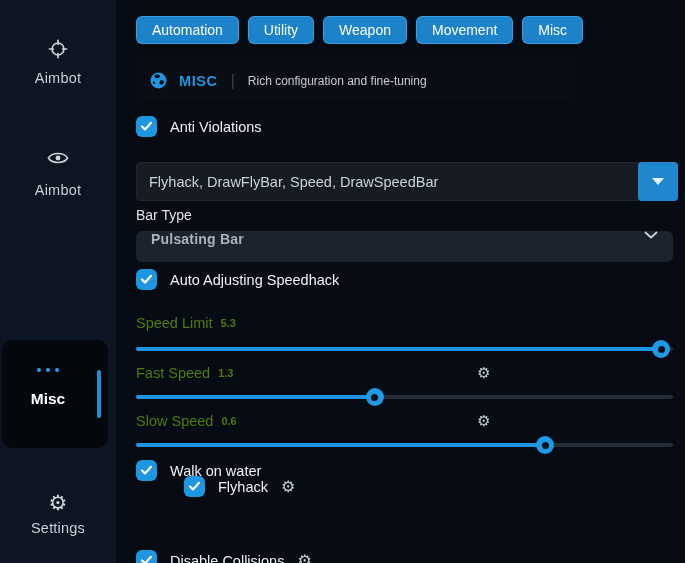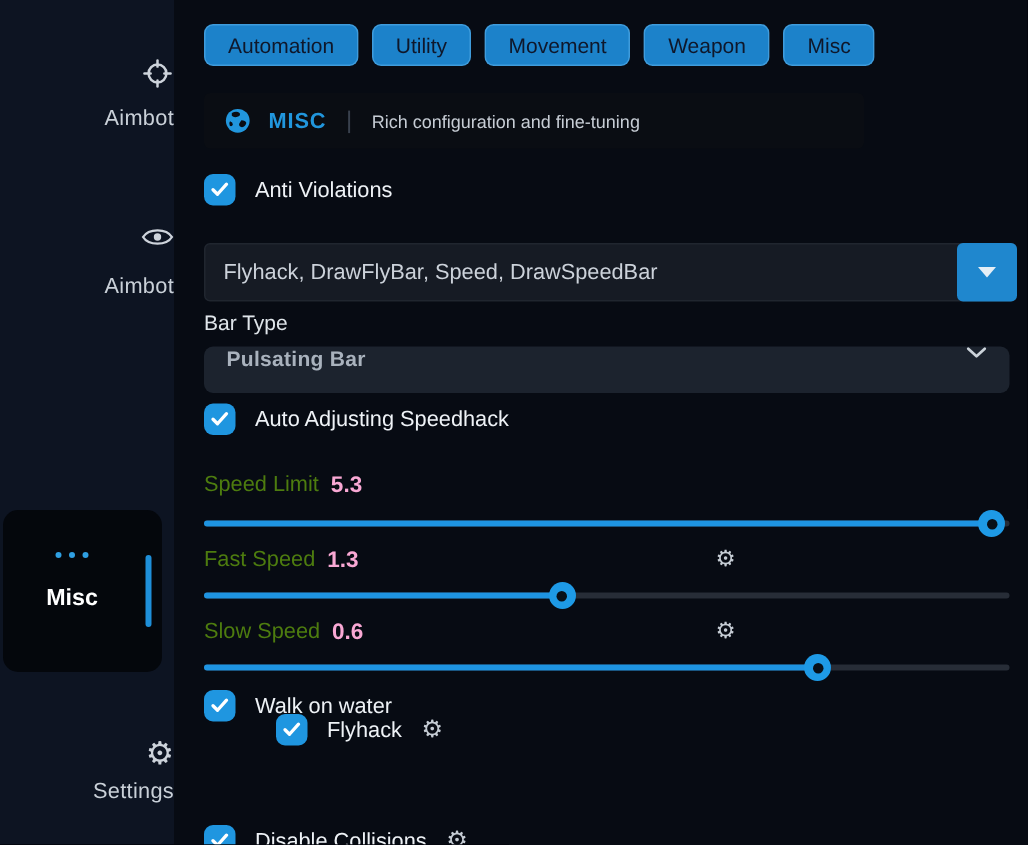--- a/index.html
+++ b/index.html
@@ -9,21 +9,21 @@
     background:#070b13;
     font-family:"Liberation Sans", sans-serif;
     color:#e3e8ee;
   }
   
   .sidebar {
     position:absolute; left:0; top:0; width:116px; height:563px;
     background:#0d1422;
   }
   .side-item {
-    position:absolute; left:0; width:116px; text-align:right; cursor:pointer;
+    position:absolute; left:0; width:116px; text-align:center; cursor:pointer;
   }
   .side-item .icn { display:inline-block; height:22px; }
   .side-item .lbl {
     display:block; margin-top:6px; font-size:14.5px; color:#c9d0d8; letter-spacing:.2px;
   }
   .side-active-box {
     position:absolute; left:2px; top:340px; width:106px; height:108px;
     background:#04070c; border-radius:10px; cursor:pointer;
   }
   .side-active-box .dots {
@@ -41,21 +41,21 @@
     position:absolute; right:7px; top:30px; width:4px; height:48px;
     background:#1e8fd9; border-radius:2px;
   }
   
   .content { position:absolute; left:136px; top:0; width:549px; height:563px; }
   
   .tabs { position:absolute; top:16px; left:0; display:flex; gap:9px; }
   .tab {
     height:28px; padding:0 15px; border-radius:6px;
     background:#1c82ca; border:1px solid rgba(130,205,255,.35);
-    color:#0f172a; font-size:14px; display:flex; align-items:center; cursor:pointer;
+    color:#ffffff; font-size:14px; display:flex; align-items:center; cursor:pointer;
     font-family:"Liberation Sans", sans-serif;
   }
   
   .hdr {
     position:absolute; top:62px; left:0; width:440px; height:37px;
     background:#0a0d13; border-radius:4px;
     display:flex; align-items:center; padding:0 13px;
   }
   .hdr .title { color:#2196dd; font-weight:bold; font-size:14.5px; letter-spacing:.6px; margin-left:11px; }
   .hdr .divider { color:#39414e; font-size:16px; margin:0 13px; }
@@ -89,21 +89,21 @@
   .select {
     position:absolute; top:231px; left:0; width:537px; height:31px;
     background:#1c232e; border-radius:6px;
     display:flex; align-items:flex-start; justify-content:space-between;
     padding:0 15px; cursor:pointer;
   }
   .select .val { font-size:14px; font-weight:bold; color:#a9b2bd; letter-spacing:.2px; }
   
   .slider-lblrow { position:absolute; left:0; height:18px; display:flex; align-items:center; gap:8px; width:537px; }
   .slider-lblrow .name { font-size:14.5px; color:#4d7c0f; }
-  .slider-lblrow .value { font-size:15px; font-weight:bold; color:#f9a8d4; }
+  .slider-lblrow .value { font-size:11px; font-weight:bold; color:#4d7c0f; }
   .slider-lblrow .mini-gear { position:absolute; left:341px; top:1px; }
   .slider { position:absolute; left:0; width:537px; height:18px; cursor:pointer; }
   .slider .track {
     position:absolute; top:7px; left:0; right:0; height:4px; border-radius:2px; background:#272d37;
   }
   .slider .fill {
     position:absolute; top:7px; left:0; height:4px; border-radius:2px; background:#1e94e2;
     width:var(--p);
   }
   .slider .knob {
@@ -163,22 +163,22 @@
       <span class="icn" style="font-size:21px; color:#cdd3db; line-height:22px;">⚙</span>
       <span class="lbl">Settings</span>
     </div>
   </div>
 
   <div class="content">
 
     <div class="tabs">
       <div class="tab">Automation</div>
       <div class="tab">Utility</div>
+      <div class="tab">Weapon</div>
       <div class="tab">Movement</div>
-      <div class="tab">Weapon</div>
       <div class="tab">Misc</div>
     </div>
 
     <div class="hdr">
       <span>
         <svg width="19" height="19" viewBox="0 0 24 24">
           <circle cx="12" cy="12" r="10" fill="#2196dd"></circle>
           <path d="M7 5.5 q4 -2 6.5 0 q1.2 2 -1.2 3 q-3.6 1.2 -5.3 -0.8 z" fill="#0a0d13"></path>
           <path d="M15 11.5 q3.6 0 4.2 2.4 q-0.6 3 -3.6 3.6 q-3 -0.6 -2.4 -3 z" fill="#0a0d13"></path>
           <path d="M5.5 12.5 q2.4 0.6 2.4 2.6 q-0.6 2 -2.6 1.2 q-1.2 -2 0.2 -3.8 z" fill="#0a0d13"></path>

